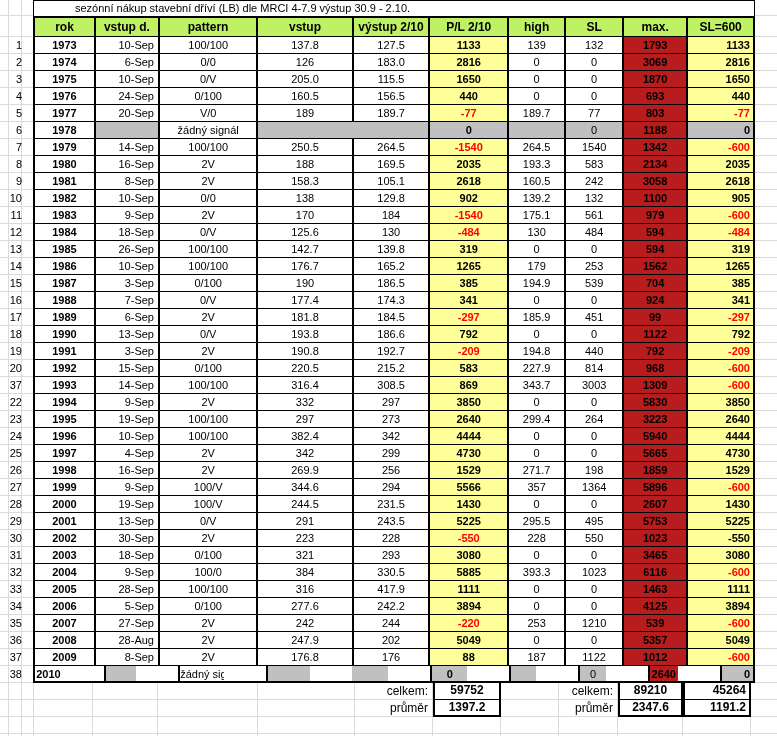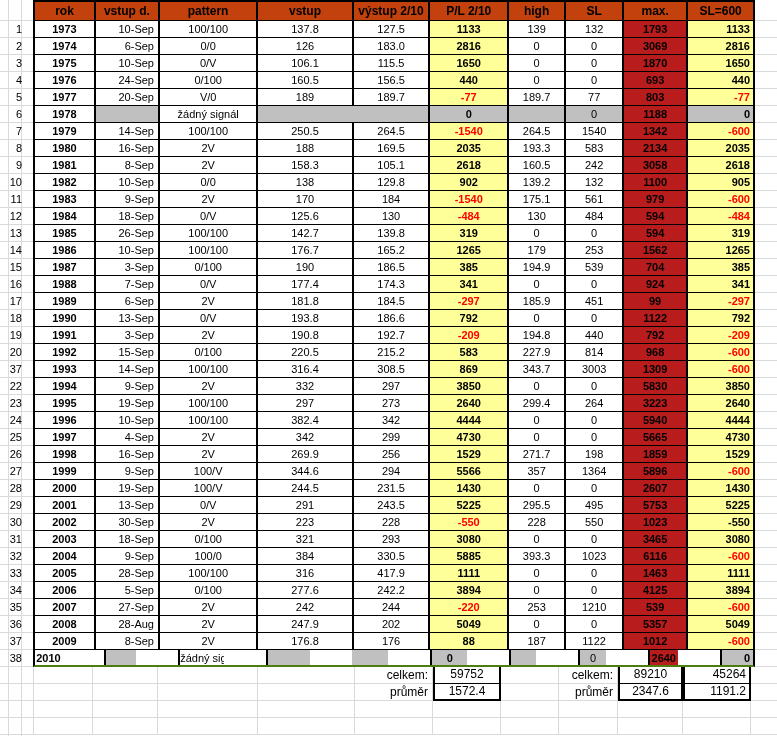--- a/index.html
+++ b/index.html
@@ -16,22 +16,22 @@
          padding-left:41px;line-height:15px;background:#fff;white-space:nowrap;overflow:hidden;}
   .trm{flex:1;border-bottom:1px solid #dadada;}
 
   
   .row{display:flex;height:17px;}
   .hrow{height:21px;}
   .gut{width:33px;box-sizing:border-box;text-align:right;padding-right:11px;
        border-bottom:1px solid #dadada;line-height:16px;}
   .band{display:flex;width:722px;box-sizing:border-box;background:#fff;
         border-left:2px solid #000;border-right:2px solid #000;border-bottom:1px solid #000;}
-  .hrow .band{border-top:2px solid #000;background:#c2410c;}
-  .lastrow .band{border-bottom:2px solid #4d7c0f;gap:42px;}
+  .hrow .band{border-top:2px solid #000;background:#bef264;}
+  .lastrow .band{border-bottom:2px solid #000000;gap:42px;}
   .rm{flex:1;border-bottom:1px solid #dadada;}
 
   .c{box-sizing:border-box;border-left:2px solid #000;text-align:center;line-height:16px;
      white-space:nowrap;overflow:hidden;}
   .c:first-child{border-left:none;}
   .w-rok{width:60px}.w-vd{width:65px}.w-pat{width:100px}.w-vs{width:97px}.w-vy{width:78px}
   .w-pl{width:80px}.w-hi{width:58px}.w-sl{width:59px}.w-mx{width:65px}.w-s6{width:68px}
 
   .hrow .c{font-weight:bold;font-size:12px;line-height:18px;}
   .rok{font-weight:bold;}
@@ -42,34 +42,39 @@
   .neg{color:#ff0000;}
   .signal .vd,.signal .vs,.signal .vy,.signal .pl,.signal .hi,.signal .sl,.signal .s6{background:#c0c0c0;}
   .signal .vy{border-left-color:#c0c0c0;}
 
   
   .frow{display:flex;height:17px;}
   .f{box-sizing:border-box;border-right:1px solid #dadada;border-bottom:1px solid #dadada;line-height:16px;}
   .f.first{border-left:1px solid #dadada;}
   .flabel{font-weight:normal;font-size:12px;text-align:right;padding-right:4px;white-space:nowrap;}
   .fbox{box-sizing:border-box;border-left:2px solid #000;border-right:2px solid #000;
-        font-weight:normal;font-size:12px;text-align:center;line-height:15px;background:#fff;}
+        font-weight:bold;font-size:12px;text-align:center;line-height:15px;background:#fff;}
   .fr1 .fbox{border-bottom:1px solid #000;}
   .fr2 .fbox{border-bottom:2px solid #000;}
   .fbox.right{text-align:right;padding-right:3px;}
 </style>
 </head>
 <body>
 
 <div class="sheet">
   <div class="vline vl8"></div>
   <div class="vline vl21"></div>
 
   <div class="layer">
 
+    <div class="trow">
+      <div class="tgut"></div>
+      <div class="tcell">sezónní nákup stavební dříví (LB) dle MRCI 4-7.9 výstup 30.9 - 2.10.</div>
+      <div class="trm"></div>
+    </div>
 
     <div class="row hrow">
       <div class="gut"></div>
       <div class="band">
         <div class="c w-rok">rok</div>
         <div class="c w-vd">vstup d.</div>
         <div class="c w-pat">pattern</div>
         <div class="c w-vs">vstup</div>
         <div class="c w-vy">výstup 2/10</div>
         <div class="c w-pl">P/L 2/10</div>
@@ -114,21 +119,21 @@
           <div class="c w-s6 s6">2816</div>
         </div>
         <div class="rm"></div>
       </div>
         <div class="row">
         <div class="gut">3</div>
         <div class="band">
           <div class="c w-rok rok">1975</div>
           <div class="c w-vd vd">10-Sep</div>
           <div class="c w-pat pat">0/V</div>
-          <div class="c w-vs vs">106.1</div>
+          <div class="c w-vs vs">205.0</div>
           <div class="c w-vy vy">115.5</div>
           <div class="c w-pl pl">1650</div>
           <div class="c w-hi hi">0</div>
           <div class="c w-sl sl">0</div>
           <div class="c w-mx mx">1870</div>
           <div class="c w-s6 s6">1650</div>
         </div>
         <div class="rm"></div>
       </div>
         <div class="row">
@@ -708,21 +713,21 @@
       <div class="rm"></div>
     </div>
 
     <div class="frow fr2">
       <div class="gut"></div>
       <div class="f first" style="width:60px"></div>
       <div class="f" style="width:65px"></div>
       <div class="f" style="width:100px"></div>
       <div class="f" style="width:97px"></div>
       <div class="f flabel" style="width:78px">průměr</div>
-      <div class="fbox" style="width:68px">1572.4</div>
+      <div class="fbox" style="width:68px">1397.2</div>
       <div class="f" style="width:58px"></div>
       <div class="f flabel" style="width:59px">průměr</div>
       <div class="fbox" style="width:65px">2347.6</div>
       <div class="fbox right" style="width:68px">1191.2</div>
       <div class="rm"></div>
     </div>
 
     <div class="frow">
       <div class="gut"></div>
       <div class="f first" style="width:60px"></div>

